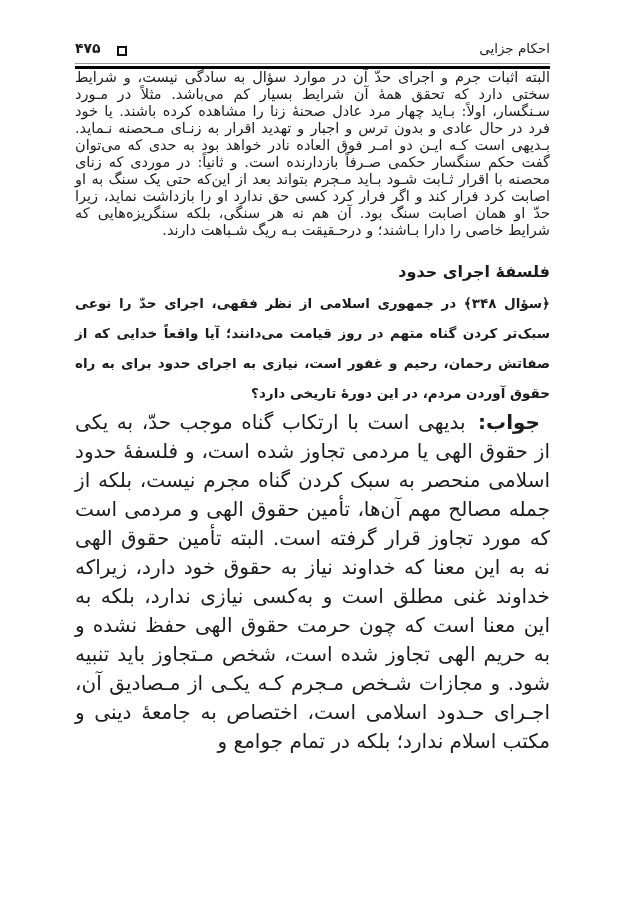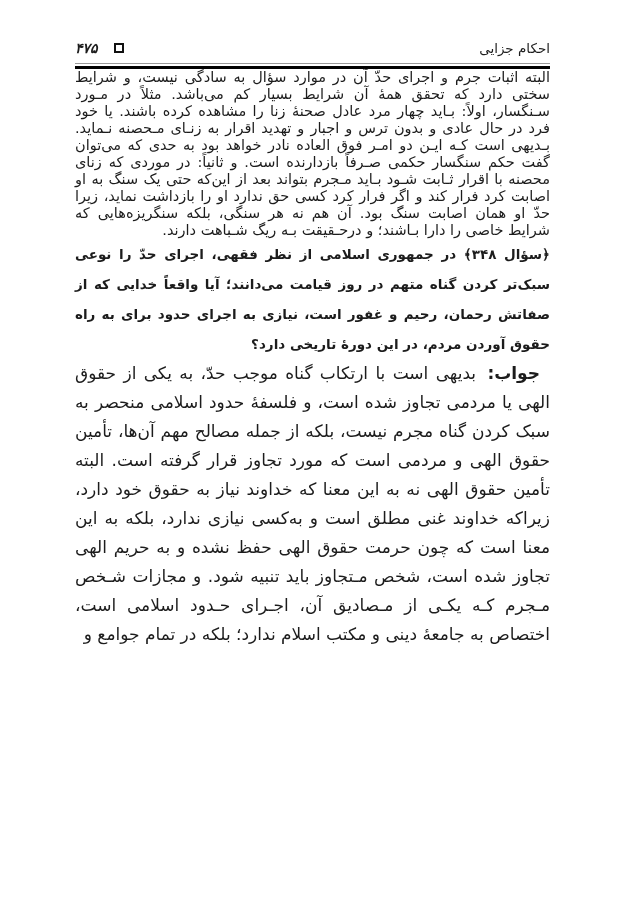--- a/index.html
+++ b/index.html
@@ -27,24 +27,23 @@
     height: 22px;
     margin-bottom: 7px;
   }
   .running-title {
     font-size: 13.5px;
     font-weight: normal;
     letter-spacing: 0;
   }
   .page-number-group {
     display: flex;
-    align-items: center;
+    align-items: flex-end;
     gap: 16px;
     direction: ltr;
-    font-style: italic;
   }
   .page-number {
     font-size: 14px;
     font-weight: bold;
   }
   .square-bullet {
     width: 10px;
     height: 10px;
     border: 2px solid #111;
     box-sizing: border-box;
@@ -76,21 +75,21 @@
   }
   .question-para {
     font-size: 13.5px;
     font-weight: bold;
     line-height: 30px;
     text-align: justify;
   }
   .q-label { margin-left: 0; }
   .answer-para {
     margin-top: 5px;
-    font-size: 17px;
+    font-size: 20px;
     line-height: 29px;
     text-align: justify;
     text-indent: 10px;
   }
   .a-label {
     font-weight: bold;
     margin-left: 4px;
   }
 </style>
 </head>
@@ -108,20 +107,21 @@
 
   <div>
     <div class="header-rule-thin"></div>
     <div class="header-rule-thick"></div>
   </div>
 
   <main class="body-text">
 
     <p class="para-main">البته اثبات جرم و اجرای حدّ آن در موارد سؤال به سادگی نیست، و شرایط سختی دارد که تحقق همۀ آن شرایط بسیار کم می‌باشد. مثلاً در مـورد سـنگسار، اولاً: بـاید چهار مرد عادل صحنۀ زنا را مشاهده کرده باشند. یا خود فرد در حال عادی و بدون ترس و اجبار و تهدید اقرار به زنـای مـحصنه نـماید. بـدیهی است کـه ایـن دو امـر فوق العاده نادر خواهد بود به حدی که می‌توان گفت حکم سنگسار حکمی صـرفاً بازدارنده است. و ثانیاً: در موردی که زنای محصنه با اقرار ثـابت شـود بـاید مـجرم بتواند بعد از این‌که حتی یک سنگ به او اصابت کرد فرار کند و اگر فرار کرد کسی حق ندارد او را بازداشت نماید، زیرا حدّ او همان اصابت سنگ بود. آن هم نه هر سنگی، بلکه سنگریزه‌هایی که شرایط خاصی را دارا بـاشند؛ و درحـقیقت بـه ریگ شـباهت دارند.</p>
 
+    <h2 class="section-heading">فلسفۀ اجرای حدود</h2>
 
     <p class="question-para">
       <span class="q-label">﴿سؤال ۳۴۸﴾</span>
       <span>در جمهوری اسلامی از نظر فقهی، اجرای حدّ را نوعی سبک‌تر کردن گناه متهم در روز قیامت می‌دانند؛ آیا واقعاً خدایی که از صفاتش رحمان، رحیم و غفور است، نیازی به اجرای حدود برای به راه حقوق آوردن مردم، در این دورۀ تاریخی دارد؟</span>
     </p>
 
     <p class="answer-para">
       <span class="a-label">جواب:</span>
       <span>بدیهی است با ارتکاب گناه موجب حدّ، به یکی از حقوق الهی یا مردمی تجاوز شده است، و فلسفۀ حدود اسلامی منحصر به سبک کردن گناه مجرم نیست، بلکه از جمله مصالح مهم آن‌ها، تأمین حقوق الهی و مردمی است که مورد تجاوز قرار گرفته است. البته تأمین حقوق الهی نه به این معنا که خداوند نیاز به حقوق خود دارد، زیراکه خداوند غنی مطلق است و به‌کسی نیازی ندارد، بلکه به این معنا است که چون حرمت حقوق الهی حفظ نشده و به حریم الهی تجاوز شده است، شخص مـتجاوز باید تنبیه شود. و مجازات شـخص مـجرم کـه یکـی از مـصادیق آن، اجـرای حـدود اسلامی است، اختصاص به جامعۀ دینی و مکتب اسلام ندارد؛ بلکه در تمام جوامع و</span>
     </p>

